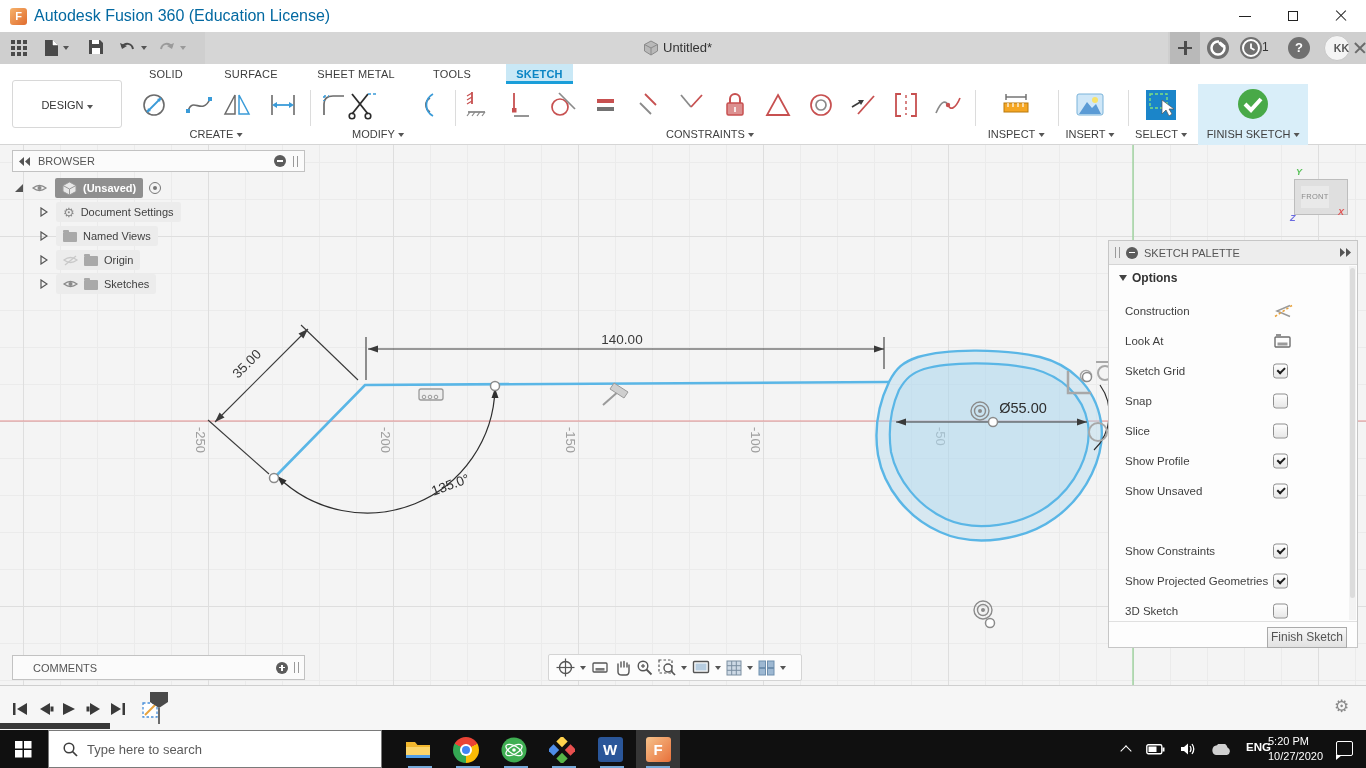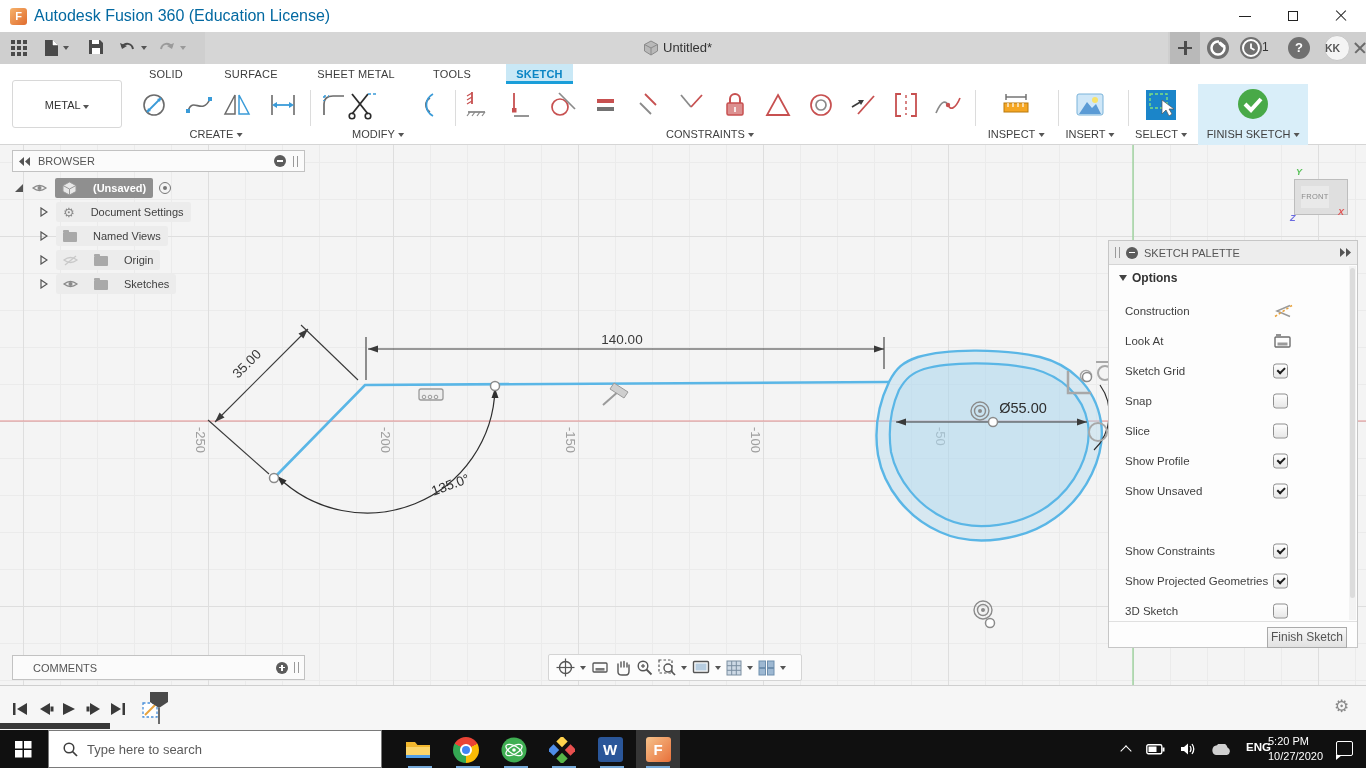--- a/index.html
+++ b/index.html
@@ -18,21 +18,21 @@
 #tabbar{position:absolute;left:0;top:32px;width:1366px;height:32px;background:#cfcfcf}
 #doc-tab{position:absolute;left:205px;top:0;width:963px;height:32px;background:#d6d6d6}
 #doc-tab-label{position:absolute;left:660px;top:0;height:32px;line-height:32px;font-size:13px;color:#333}
 .qat{position:absolute;top:7px;color:#4a4a4a}
 .car{display:inline-block;width:0;height:0;border-left:3.5px solid transparent;border-right:3.5px solid transparent;border-top:4px solid #555}
 .car.lt{border-top-color:#9a9a9a}
 #plus-tab{position:absolute;left:1170px;top:0;width:30px;height:32px;background:#b9b9b9}
 #plus-tab .pv{position:absolute;left:14px;top:9px;width:2.5px;height:14px;background:#4c4c4c}
 #plus-tab .ph{position:absolute;left:8px;top:14.8px;width:14px;height:2.5px;background:#4c4c4c}
 .hdr-circ{position:absolute;top:5px;width:22px;height:22px;border-radius:50%;background:#707070;color:#fff;text-align:center;line-height:22px;font-size:13px;font-weight:bold}
-#avatar{position:absolute;left:1324px;top:3px;width:26px;height:26px;border-radius:50%;background:#f4f4f4;border:1px solid #c7c7c7;color:#555;font-size:10.5px;font-weight:bold;text-align:left;line-height:24px}
+#avatar{position:absolute;left:1324px;top:3px;width:26px;height:26px;border-radius:50%;background:#f4f4f4;border:1px solid #c7c7c7;color:#555;font-size:10.5px;font-weight:bold;text-align:right;line-height:24px}
 #tab-close{position:absolute;left:1148px;top:9px;width:14px;height:14px}
 #tab-close i{position:absolute;left:0;top:6px;width:14px;height:1.5px;background:#6b6b6b}
 #tab-close i:first-child{transform:rotate(45deg)}#tab-close i:last-child{transform:rotate(-45deg)}
 #job-count{position:absolute;left:1262px;top:8px;font-size:12px;color:#333}
 
 #ribbon{position:absolute;left:0;top:64px;width:1366px;height:81px;background:#fff;border-bottom:1px solid #d5d5d5}
 .rtab{position:absolute;top:0;height:20px;line-height:20px;font-size:11px;color:#3c3c3c;text-align:center;letter-spacing:.2px}
 .rtab.active{background:#c9e8f6;color:#0a85c4;border-bottom:3px solid #1a9ed9;font-weight:bold}
 #design-box{position:absolute;left:12px;top:16px;width:110px;height:48px;border:1px solid #d8d8d8;border-radius:3px;background:#fff;text-align:center;font-size:11px;color:#333;line-height:48px}
 .grp-label{position:absolute;top:64px;font-size:11px;color:#3f3f3f;transform:translateX(-50%);white-space:nowrap}
@@ -48,21 +48,21 @@
 background-size:185px 185px,185px 185px,37px 37px,37px 37px;
 background-position:23px 91px,23px 91px,23px 17px,23px 17px}
 #sketch-svg{position:absolute;left:0;top:0}
 
 .pnl-hdr{position:absolute;background:#fbfbfb;border:1px solid #c2c2c2;font-size:11px;color:#555;display:flex;align-items:center}
 .circ-ic{display:inline-block;width:12px;height:12px;border-radius:50%;background:#5c5c5c;position:relative}
 .circ-ic i{position:absolute;left:3px;top:5.2px;width:6px;height:1.6px;background:#fff}
 .circ-ic.plus em{position:absolute;left:5.2px;top:3px;width:1.6px;height:6px;background:#fff}
 .drag-h{display:inline-block;width:5px;height:11px;border-left:1px solid #9a9a9a;border-right:1px solid #9a9a9a}
 .trow{position:absolute;height:22px;display:flex;align-items:center}
-.pill{display:inline-flex;align-items:center;height:20px;background:#ececec;border-radius:2px;padding:0 7px;gap:16px;font-size:11px;color:#3f3f3f}
+.pill{display:inline-flex;align-items:center;height:20px;background:#ececec;border-radius:2px;padding:0 7px;gap:6px;font-size:11px;color:#3f3f3f}
 .pill.root{background:#8f8f8f;color:#fff;font-weight:bold}
 .radio{display:inline-block;width:12px;height:12px;border:1.4px solid #777;border-radius:50%;position:relative}
 .radio i{position:absolute;left:2.6px;top:2.6px;width:4px;height:4px;border-radius:50%;background:#777}
 .folder{display:inline-block;position:relative;width:14px;height:10px;background:#a9a9a9;border-radius:1px;margin-top:2px}
 .folder:before{content:"";position:absolute;left:0;top:-2px;width:6px;height:2px;background:#a9a9a9;border-radius:1px 1px 0 0}
 .gearch{font-family:"DejaVu Sans",sans-serif;font-size:13px;color:#8a8a8a;line-height:1}
 
 #palette{position:absolute;left:1108px;top:95px;width:250px;height:408px;background:#fdfdfd;border:1px solid #c6c6c6}
 #palette-hdr{position:absolute;left:0;top:0;width:100%;height:24px;background:#ededed;border-bottom:1px solid #d5d5d5;display:flex;align-items:center;padding:0 6px;gap:6px;font-size:11px;color:#555}
 #palette-opts{position:absolute;left:10px;top:30px;font-size:12px;font-weight:bold;color:#333;display:flex;align-items:center;gap:5px}
@@ -194,21 +194,21 @@
     <div id="avatar">KK</div>
   </div>
 
   <div id="ribbon">
     <div class="rtab" style="left:143px;width:46px">SOLID</div>
     <div class="rtab" style="left:219px;width:64px">SURFACE</div>
     <div class="rtab" style="left:317px;width:78px">SHEET METAL</div>
     <div class="rtab" style="left:427px;width:50px">TOOLS</div>
     <div class="rtab active" style="left:506px;width:67px">SKETCH</div>
 
-    <div id="design-box"><span>METAL</span> <span class="car"></span></div>
+    <div id="design-box"><span>DESIGN</span> <span class="car"></span></div>
 
     <svg class="ricon" style="left:139px" width="30" height="30">
         <circle cx="15" cy="15" r="10" fill="none" stroke="#6b6b6b" stroke-width="1.6"></circle>
         <line x1="8" y1="22" x2="22" y2="8" stroke="#3a9bd8" stroke-width="1.8"></line>
         <path d="M22,8 18,9 21,12Z" fill="#3a9bd8"></path>
         <path d="M8,22 12,21 9,18Z" fill="#3a9bd8"></path>
       </svg>
     <svg class="ricon" style="left:184px" width="30" height="30">
         <path d="M4,21 C9,6 18,26 26,9" fill="none" stroke="#6b6b6b" stroke-width="1.6"></path>
         <rect x="2" y="19" width="4" height="4" fill="#3a9bd8"></rect>

